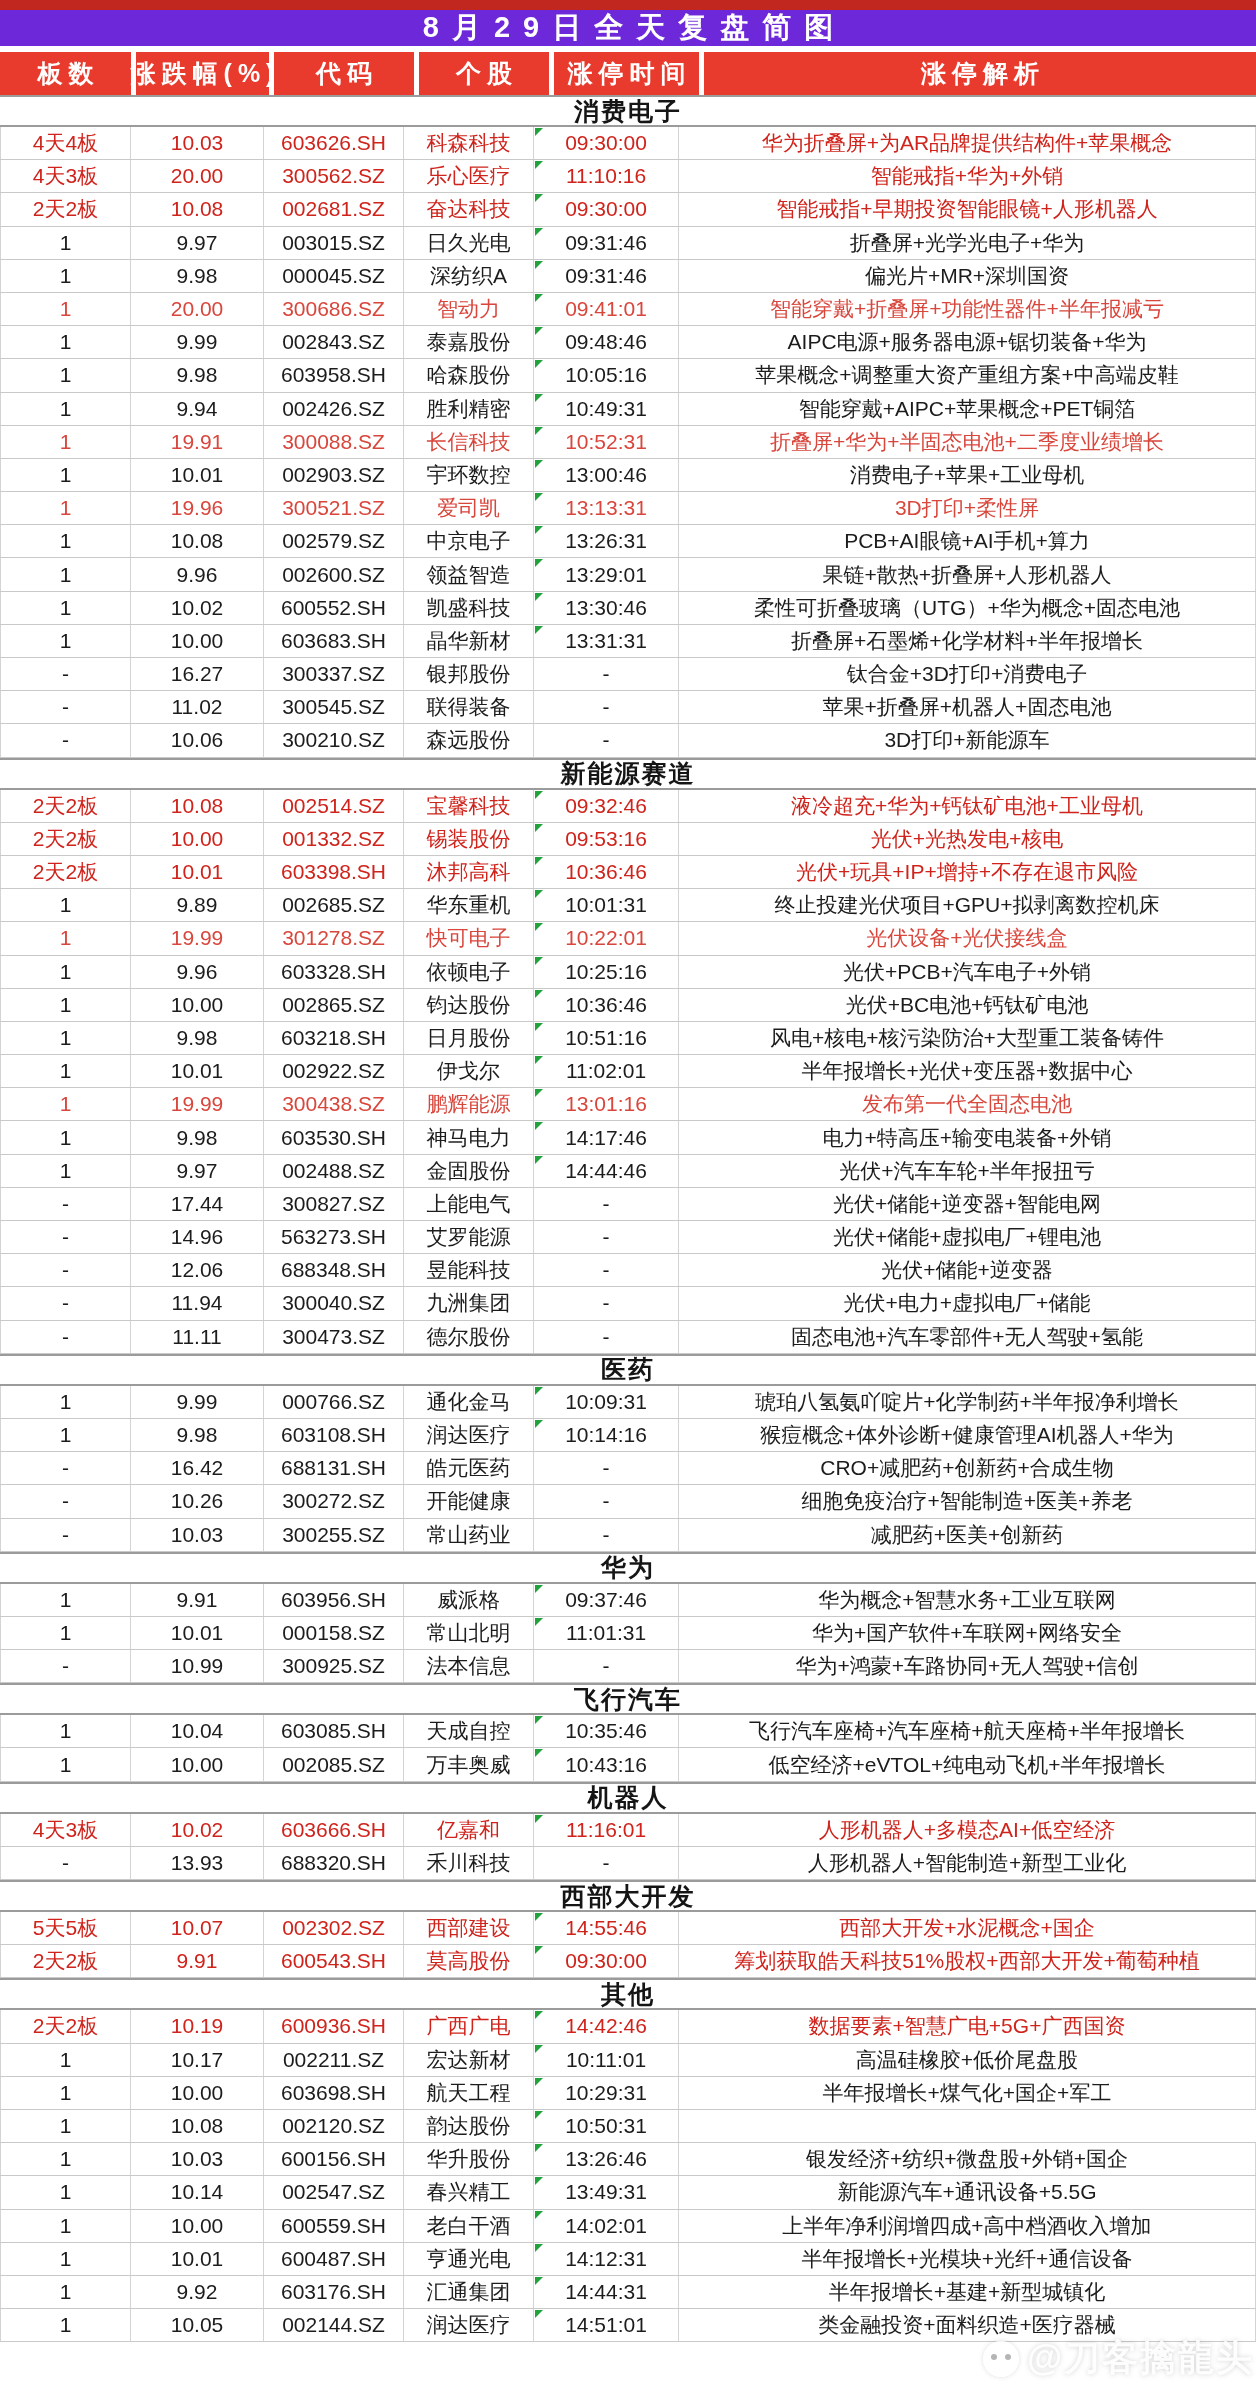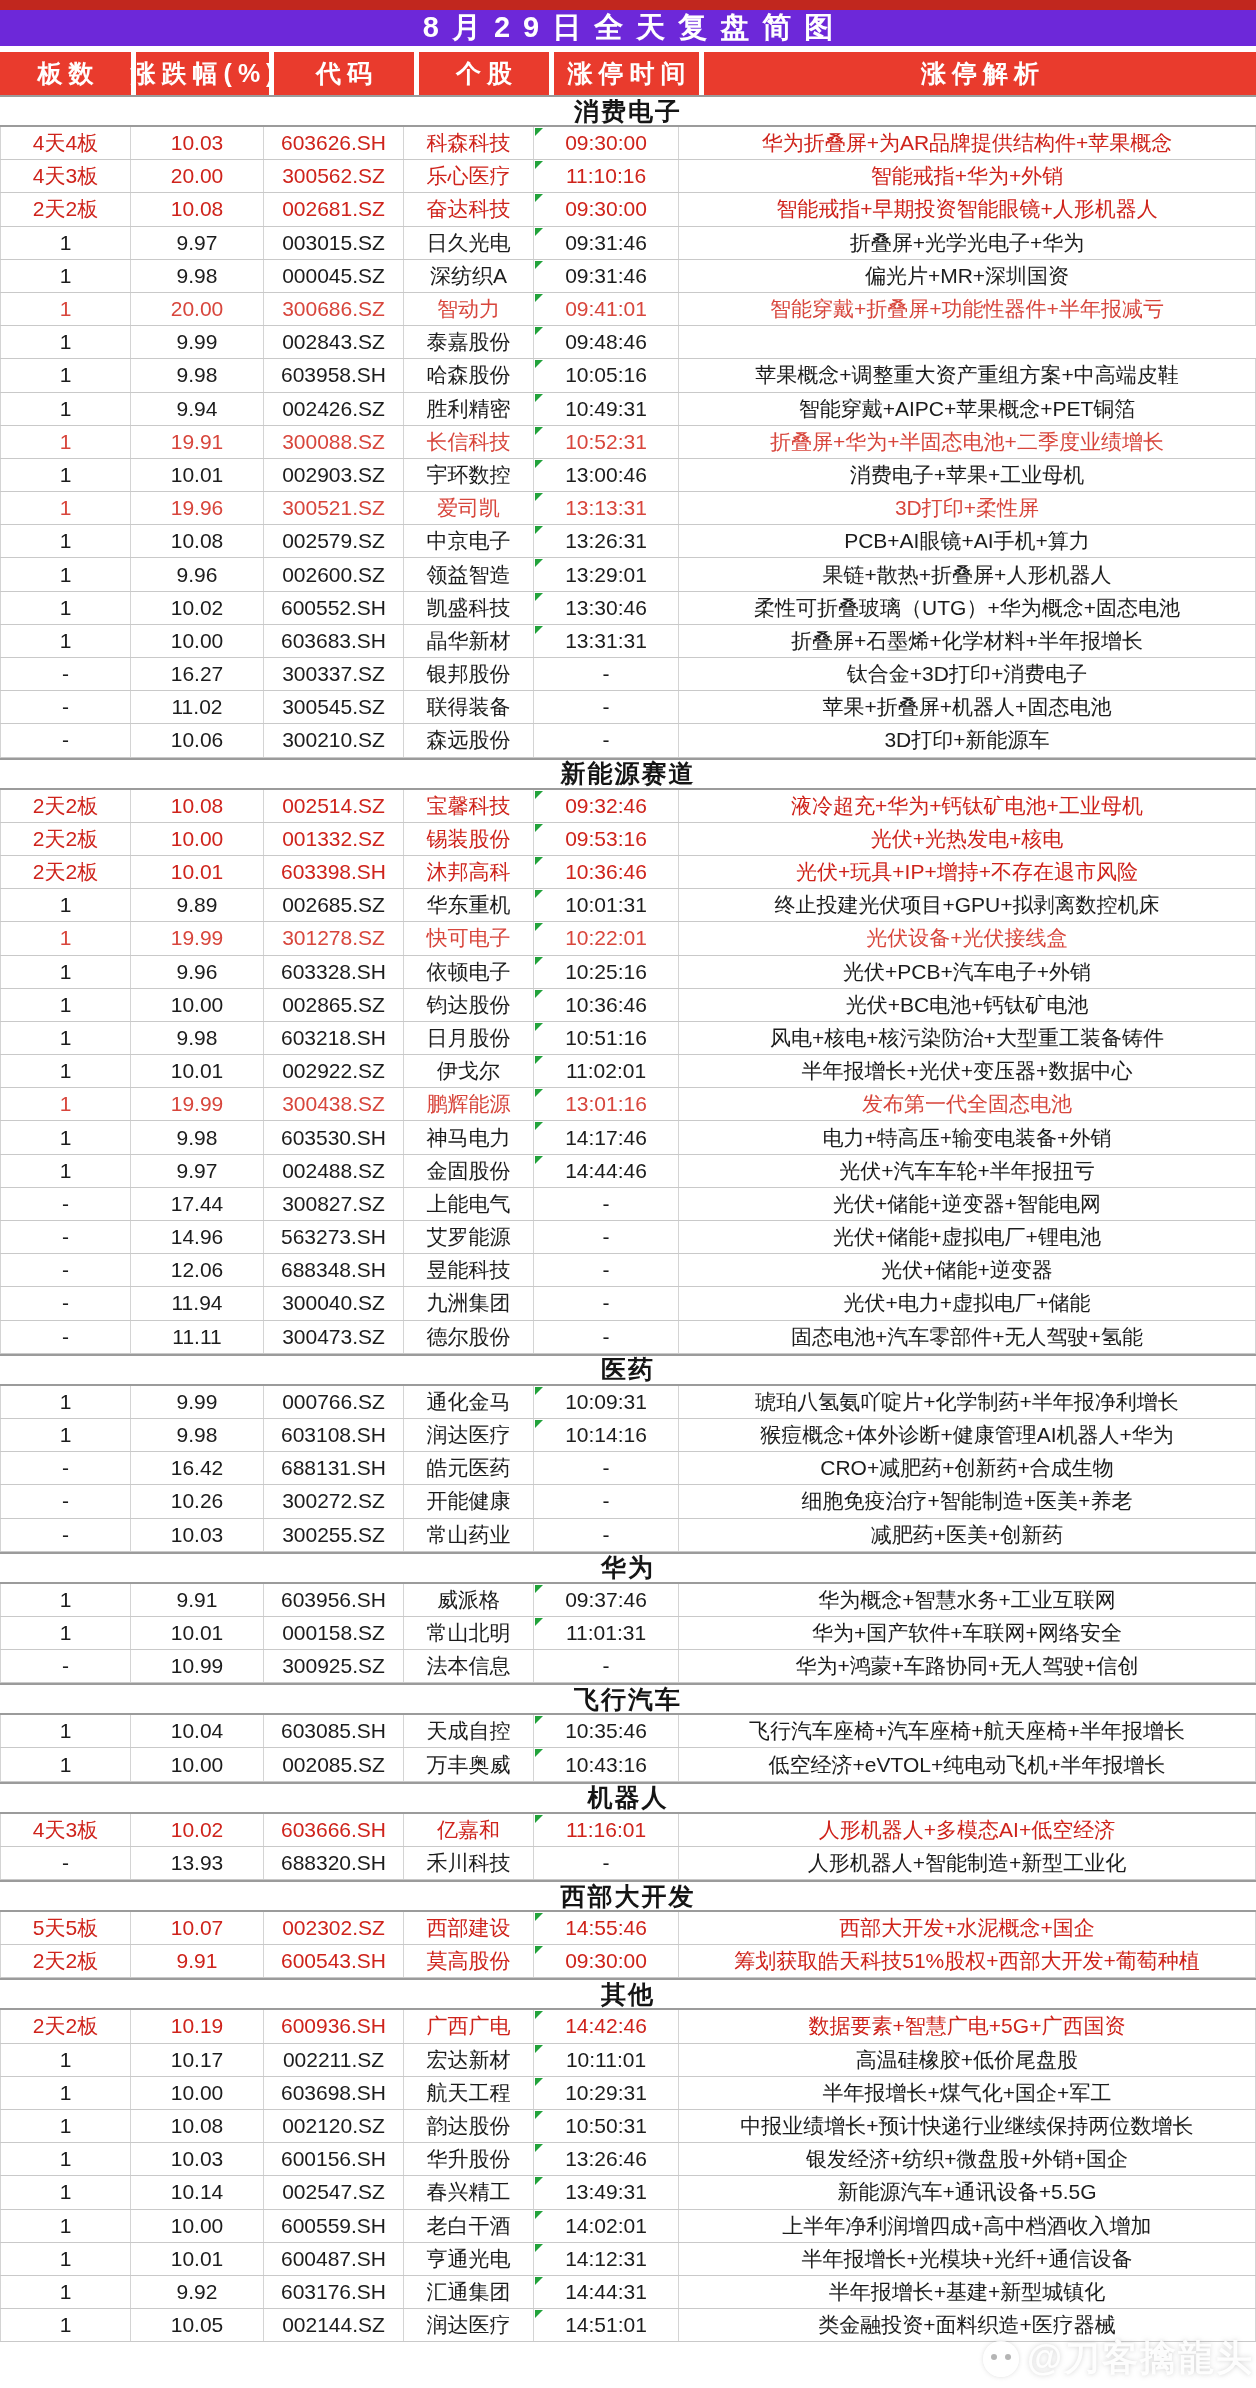--- a/index.html
+++ b/index.html
@@ -171,20 +171,21 @@
   </div>
 
   <div class="r normal">
     <div class="c">1</div>
     <div class="c">9.99</div>
     <div class="c">002843.SZ</div>
     <div class="c">泰嘉股份</div>
     <div class="c">
       <span class="tri"></span>
     09:48:46</div>
+    <div class="c">AIPC电源+服务器电源+锯切装备+华为</div>
   </div>
 
   <div class="r normal">
     <div class="c">1</div>
     <div class="c">9.98</div>
     <div class="c">603958.SH</div>
     <div class="c">哈森股份</div>
     <div class="c">
       <span class="tri"></span>
     10:05:16</div>
@@ -701,21 +702,20 @@
   </div>
 
   <div class="r normal">
     <div class="c">1</div>
     <div class="c">10.08</div>
     <div class="c">002120.SZ</div>
     <div class="c">韵达股份</div>
     <div class="c">
       <span class="tri"></span>
     10:50:31</div>
-    <div class="c">中报业绩增长+预计快递行业继续保持两位数增长</div>
   </div>
 
   <div class="r normal">
     <div class="c">1</div>
     <div class="c">10.03</div>
     <div class="c">600156.SH</div>
     <div class="c">华升股份</div>
     <div class="c">
       <span class="tri"></span>
     13:26:46</div>

